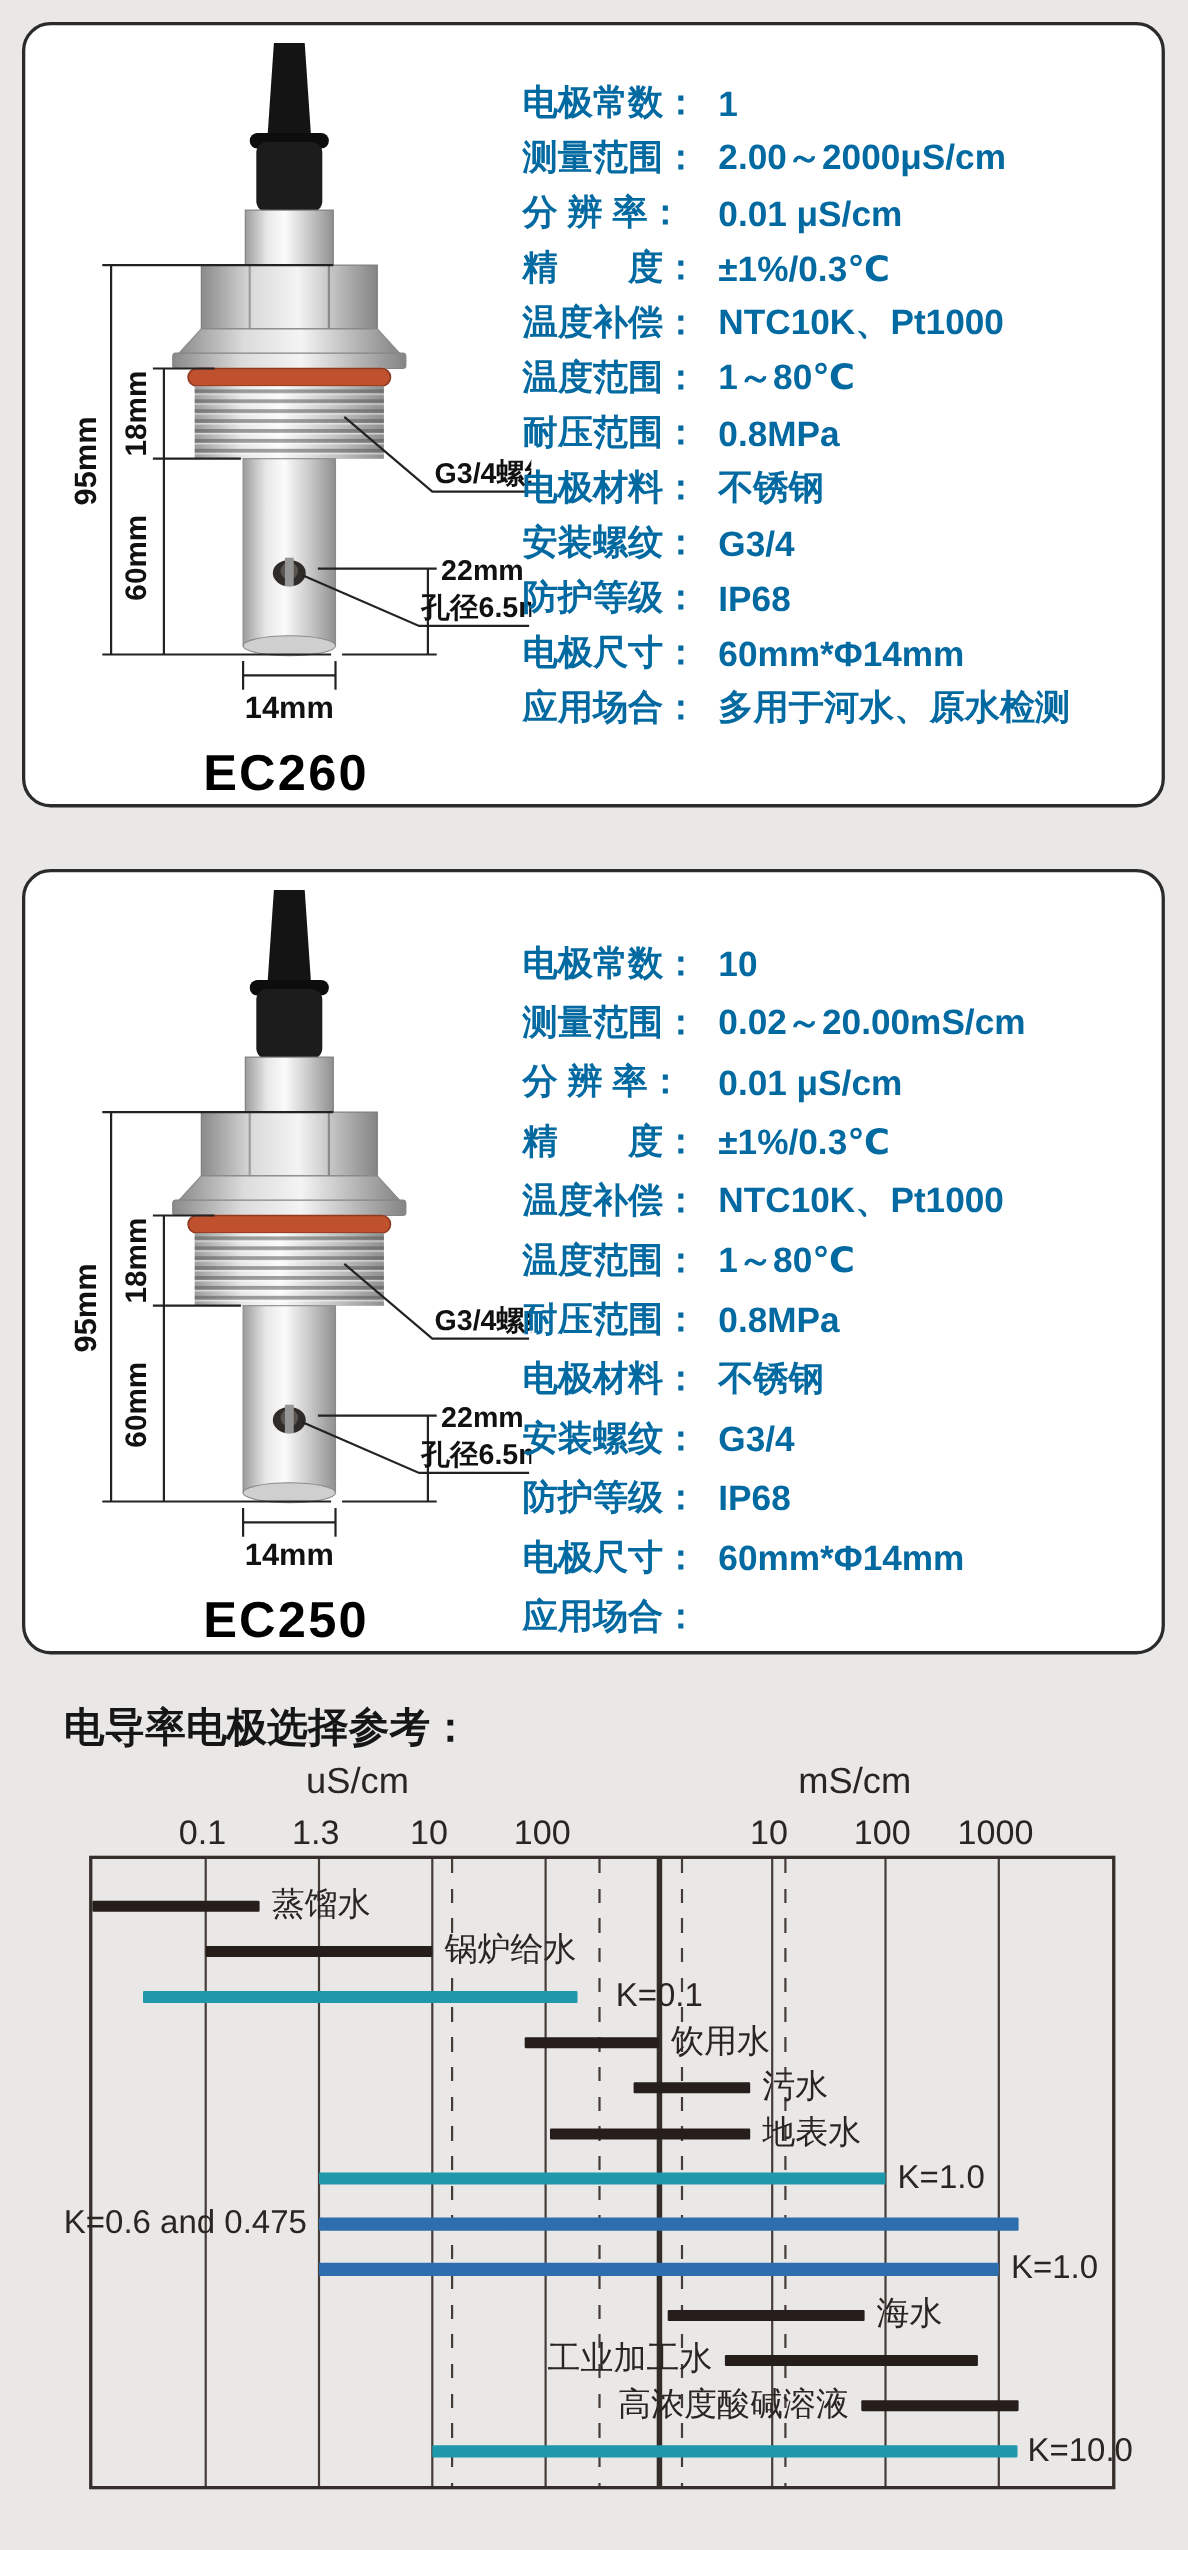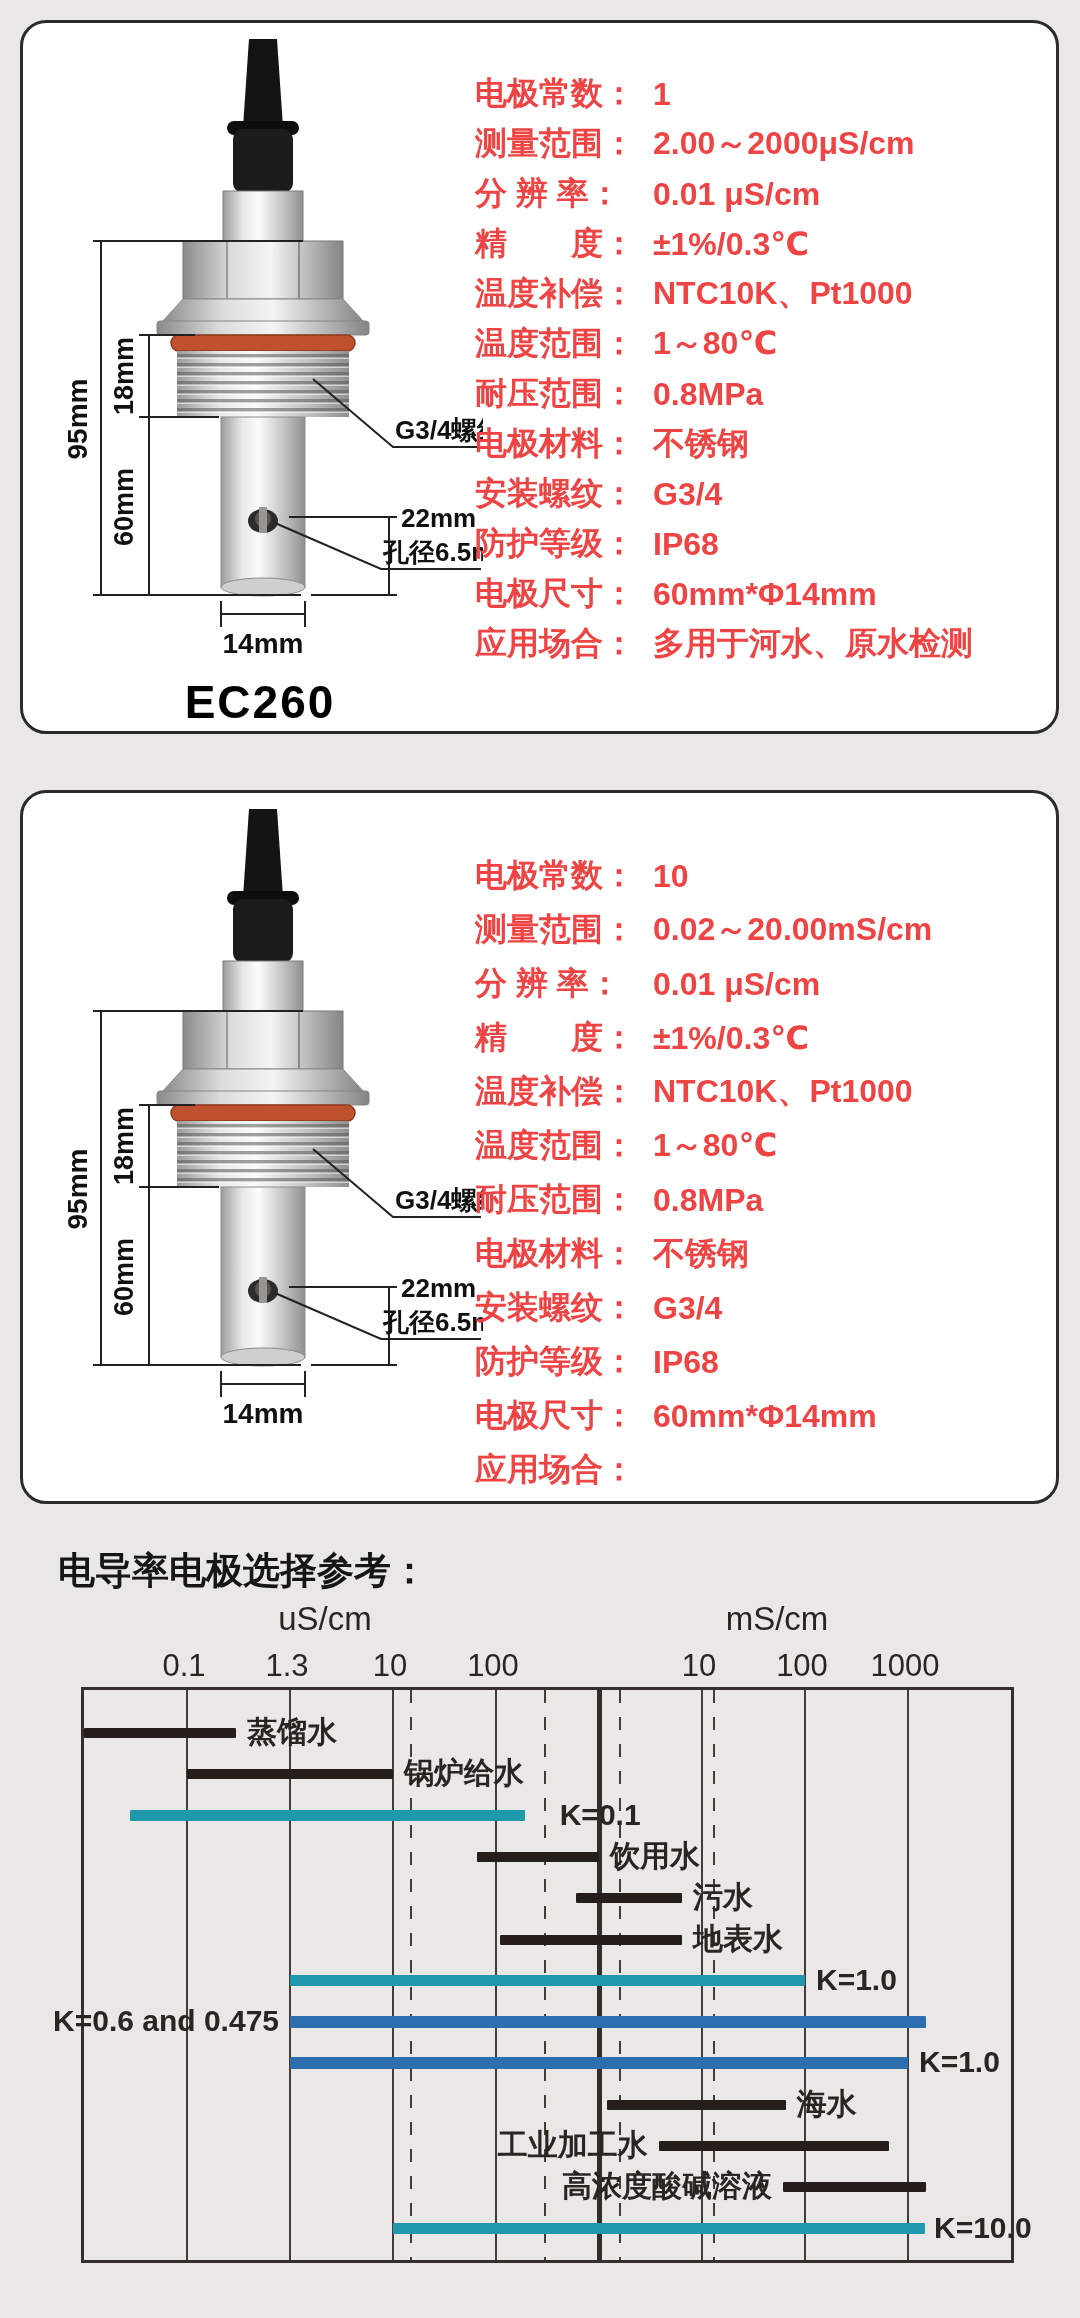--- a/index.html
+++ b/index.html
@@ -18,21 +18,21 @@
   #card-1{top:790px;}
   .photo-col{position:absolute;left:12px;top:0;width:450px;height:100%;}
   .sensor-svg{position:absolute;left:8px;top:16px;}
   .model-name{
     position:absolute;left:0;top:652px;width:450px;text-align:center;
     font-size:46px;font-weight:bold;letter-spacing:2px;color:#000;
   }
   .spec-col{position:absolute;left:452px;top:0;width:570px;}
   #card-0 .spec-col{padding-top:46px;}
   #card-1 .spec-col{padding-top:56px;}
-  .spec-row{display:flex;align-items:center;font-size:32px;font-weight:600;color:#ef4444;}
+  .spec-row{display:flex;align-items:center;font-size:32px;font-weight:600;color:#0369a1;}
   #card-0 .spec-row{height:50px;}
   #card-1 .spec-row{height:54px;}
   .spec-label{flex:0 0 178px;white-space:pre;}
   .spec-value{white-space:pre;}
   
   #chart-title{position:absolute;left:58px;top:1546px;font-size:37px;font-weight:bold;color:#161616;}
   .unit-label{position:absolute;top:1600px;transform:translateX(-50%);font-size:33px;color:#2b2522;}
   #unit-left{left:325px;}
   #unit-right{left:777px;}
   #chart-ticks{position:absolute;left:81px;top:1648px;width:927px;height:36px;}
@@ -40,21 +40,21 @@
   #chart-plot{
     position:absolute;left:81px;top:1687px;width:927px;height:570px;
     border:3px solid #352e2a;box-sizing:content-box;
   }
   .gridline{position:absolute;top:0;bottom:0;width:2px;background:#453c38;}
   .gridline.thick{width:5px;background:#332c28;}
   .gridline.dashed{
     background:repeating-linear-gradient(to bottom,#453c38 0 13px,rgba(0,0,0,0) 13px 27px);
   }
   .chart-bar{position:absolute;border-radius:1px;}
-  .bar-label{position:absolute;font-size:30px;font-weight:700;color:#2b2522;white-space:nowrap;line-height:30px;}
+  .bar-label{position:absolute;font-size:30px;font-weight:400;color:#2b2522;white-space:nowrap;line-height:30px;}
 </style>
 </head>
 <body>
 
 <div class="card" id="card-0">
   <div class="photo-col">
     <svg class="sensor-svg" width="440" height="620" viewBox="0 0 440 620">
       <defs>
         <linearGradient id="metalV" x1="0" y1="0" x2="1" y2="0">
           <stop offset="0" stop-color="#9c9c9c"></stop>
@@ -213,20 +213,21 @@
         <line x1="178" y1="575" x2="262" y2="575"></line>
       </g>
       <text x="44" y="380" font-size="28" font-weight="bold" fill="#111" text-anchor="middle" transform="rotate(-90 44 380)">95mm</text>
       <text x="90" y="337" font-size="27" font-weight="bold" fill="#111" text-anchor="middle" transform="rotate(-90 90 337)">18mm</text>
       <text x="90" y="468" font-size="27" font-weight="bold" fill="#111" text-anchor="middle" transform="rotate(-90 90 468)">60mm</text>
       <text x="352" y="400" font-size="26" font-weight="bold" fill="#111">G3/4螺纹</text>
       <text x="358" y="488" font-size="26" font-weight="bold" fill="#111">22mm</text>
       <text x="340" y="522" font-size="26" font-weight="bold" fill="#111">孔径6.5mm</text>
       <text x="220" y="614" font-size="28" font-weight="bold" fill="#111" text-anchor="middle">14mm</text>
     </svg>
+    <div class="model-name">EC250</div>
   </div>
   <div class="spec-col">
       <div class="spec-row">
         <span class="spec-label">电极常数：</span>
         <span class="spec-value">10</span>
       </div>
       <div class="spec-row">
         <span class="spec-label">测量范围：</span>
         <span class="spec-value">0.02～20.00mS/cm</span>
       </div>

